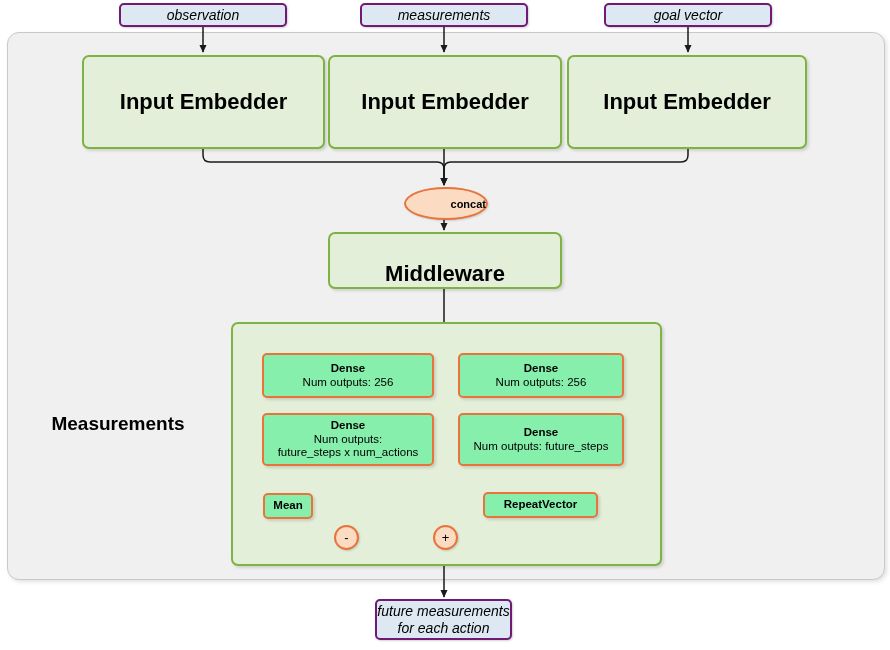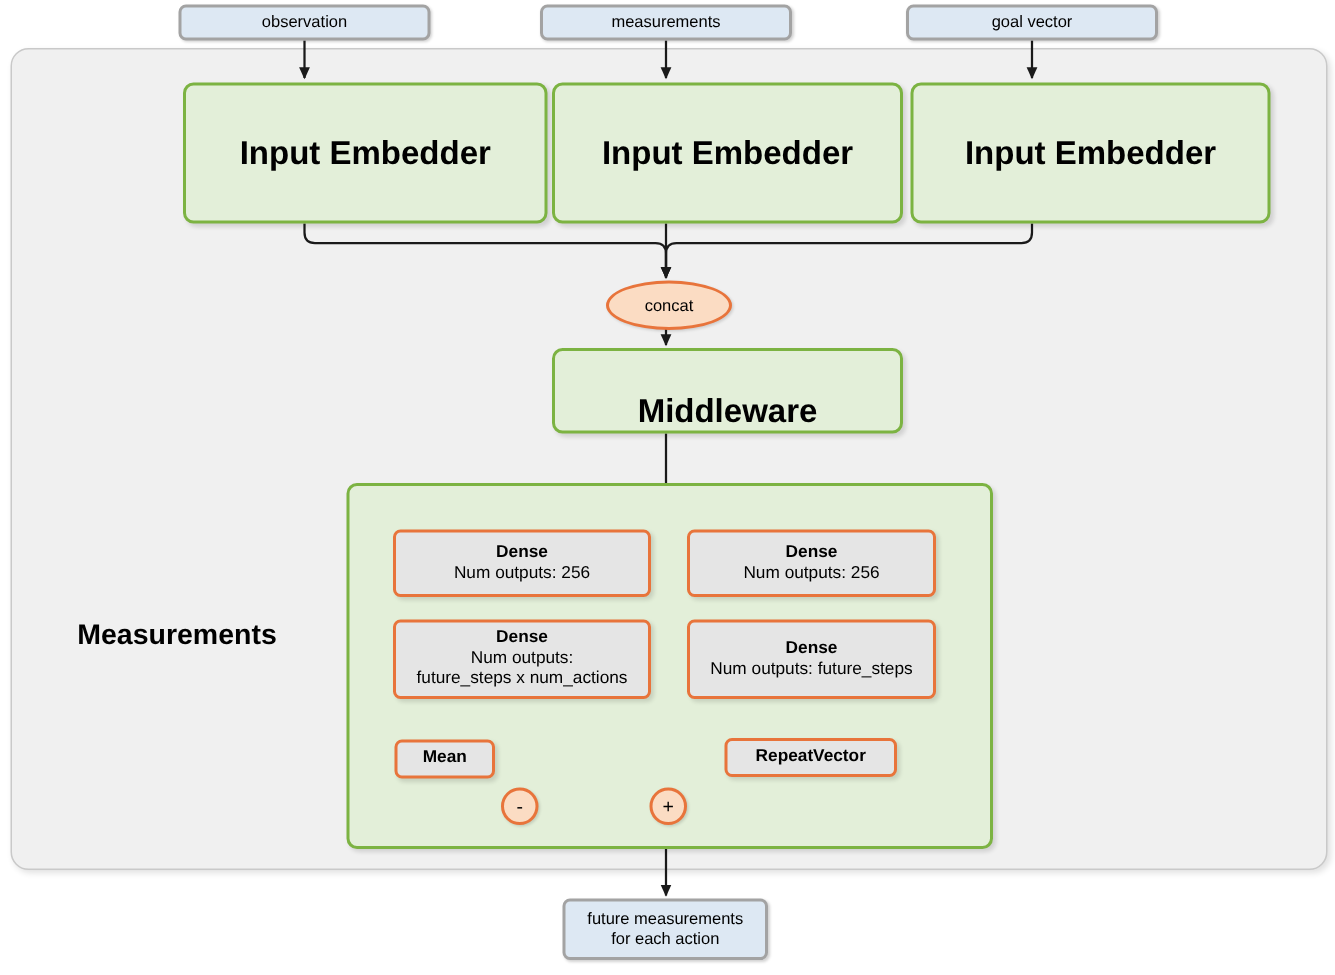--- a/index.html
+++ b/index.html
@@ -31,60 +31,62 @@
     flex-direction: column;
     align-items: center;
     justify-content: center;
     text-align: center;
     line-height: 1.18;
   }
 
   
   .io-box {
     background: #dde8f3;
-    border: 2px solid #a3a3a3;
+    border: 2px solid #701a75;
     border-radius: 5px;
     box-shadow: 1px 1px 2px rgba(0,0,0,0.18);
-    font-size: 11px;
-    color: #000;
+    font-size: 14px;
+    color: #000;
+    font-style: italic;
   }
 
   
   .green-box {
     background: #e3efd9;
     border: 2.5px solid #7cb342;
     border-radius: 7px;
     box-shadow: 2px 2px 3px rgba(0,0,0,0.13);
     color: #000;
   }
-  .green-box.big-label { font-size: 22px; font-weight: bold; margin-left: 40px; }
+  .green-box.big-label { font-size: 22px; font-weight: bold; }
 
   
   .orange-box {
-    background: #e5e5e5;
+    background: #86efac;
     border: 2.5px solid #e8743b;
     border-radius: 5px;
     box-shadow: 2px 2px 3px rgba(0,0,0,0.13);
     font-size: 11.5px;
     color: #000;
   }
   .orange-box .title { font-weight: bold; }
 
   
   .ellipse {
     position: absolute;
     background: #fbdcc3;
     border: 2.5px solid #e8743b;
     border-radius: 50%;
     display: flex;
     align-items: center;
-    justify-content: center;
+    justify-content: flex-end;
     font-size: 11px;
     color: #000;
     box-shadow: 1px 1px 2px rgba(0,0,0,0.15);
+    font-weight: bold;
   }
 
   
   .op-circle {
     position: absolute;
     background: #fbdcc3;
     border: 2.5px solid #e8743b;
     border-radius: 50%;
     display: flex;
     align-items: center;
@@ -201,21 +203,21 @@
     <span class="title">Dense</span>
     <span>Num outputs: 256</span>
   </div>
 
   <div class="node orange-box" style="left:262px; top:413px; width:172px; height:53px;">
     <span class="title">Dense</span>
     <span>Num outputs:</span>
     <span>future_steps x num_actions</span>
   </div>
 
-  <div class="node orange-box" style="left:263px; top:493px; width:67px; height:26px;text-align:right;">
+  <div class="node orange-box" style="left:263px; top:493px; width:50px; height:26px;text-align:right;">
     <span class="title">Mean</span>
   </div>
 
   <div class="op-circle" style="left:334px; top:525px; width:21px; height:21px;">
     <span>-</span>
   </div>
 
   <div class="node orange-box" style="left:458px; top:353px; width:166px; height:45px;">
     <span class="title">Dense</span>
     <span>Num outputs: 256</span>

